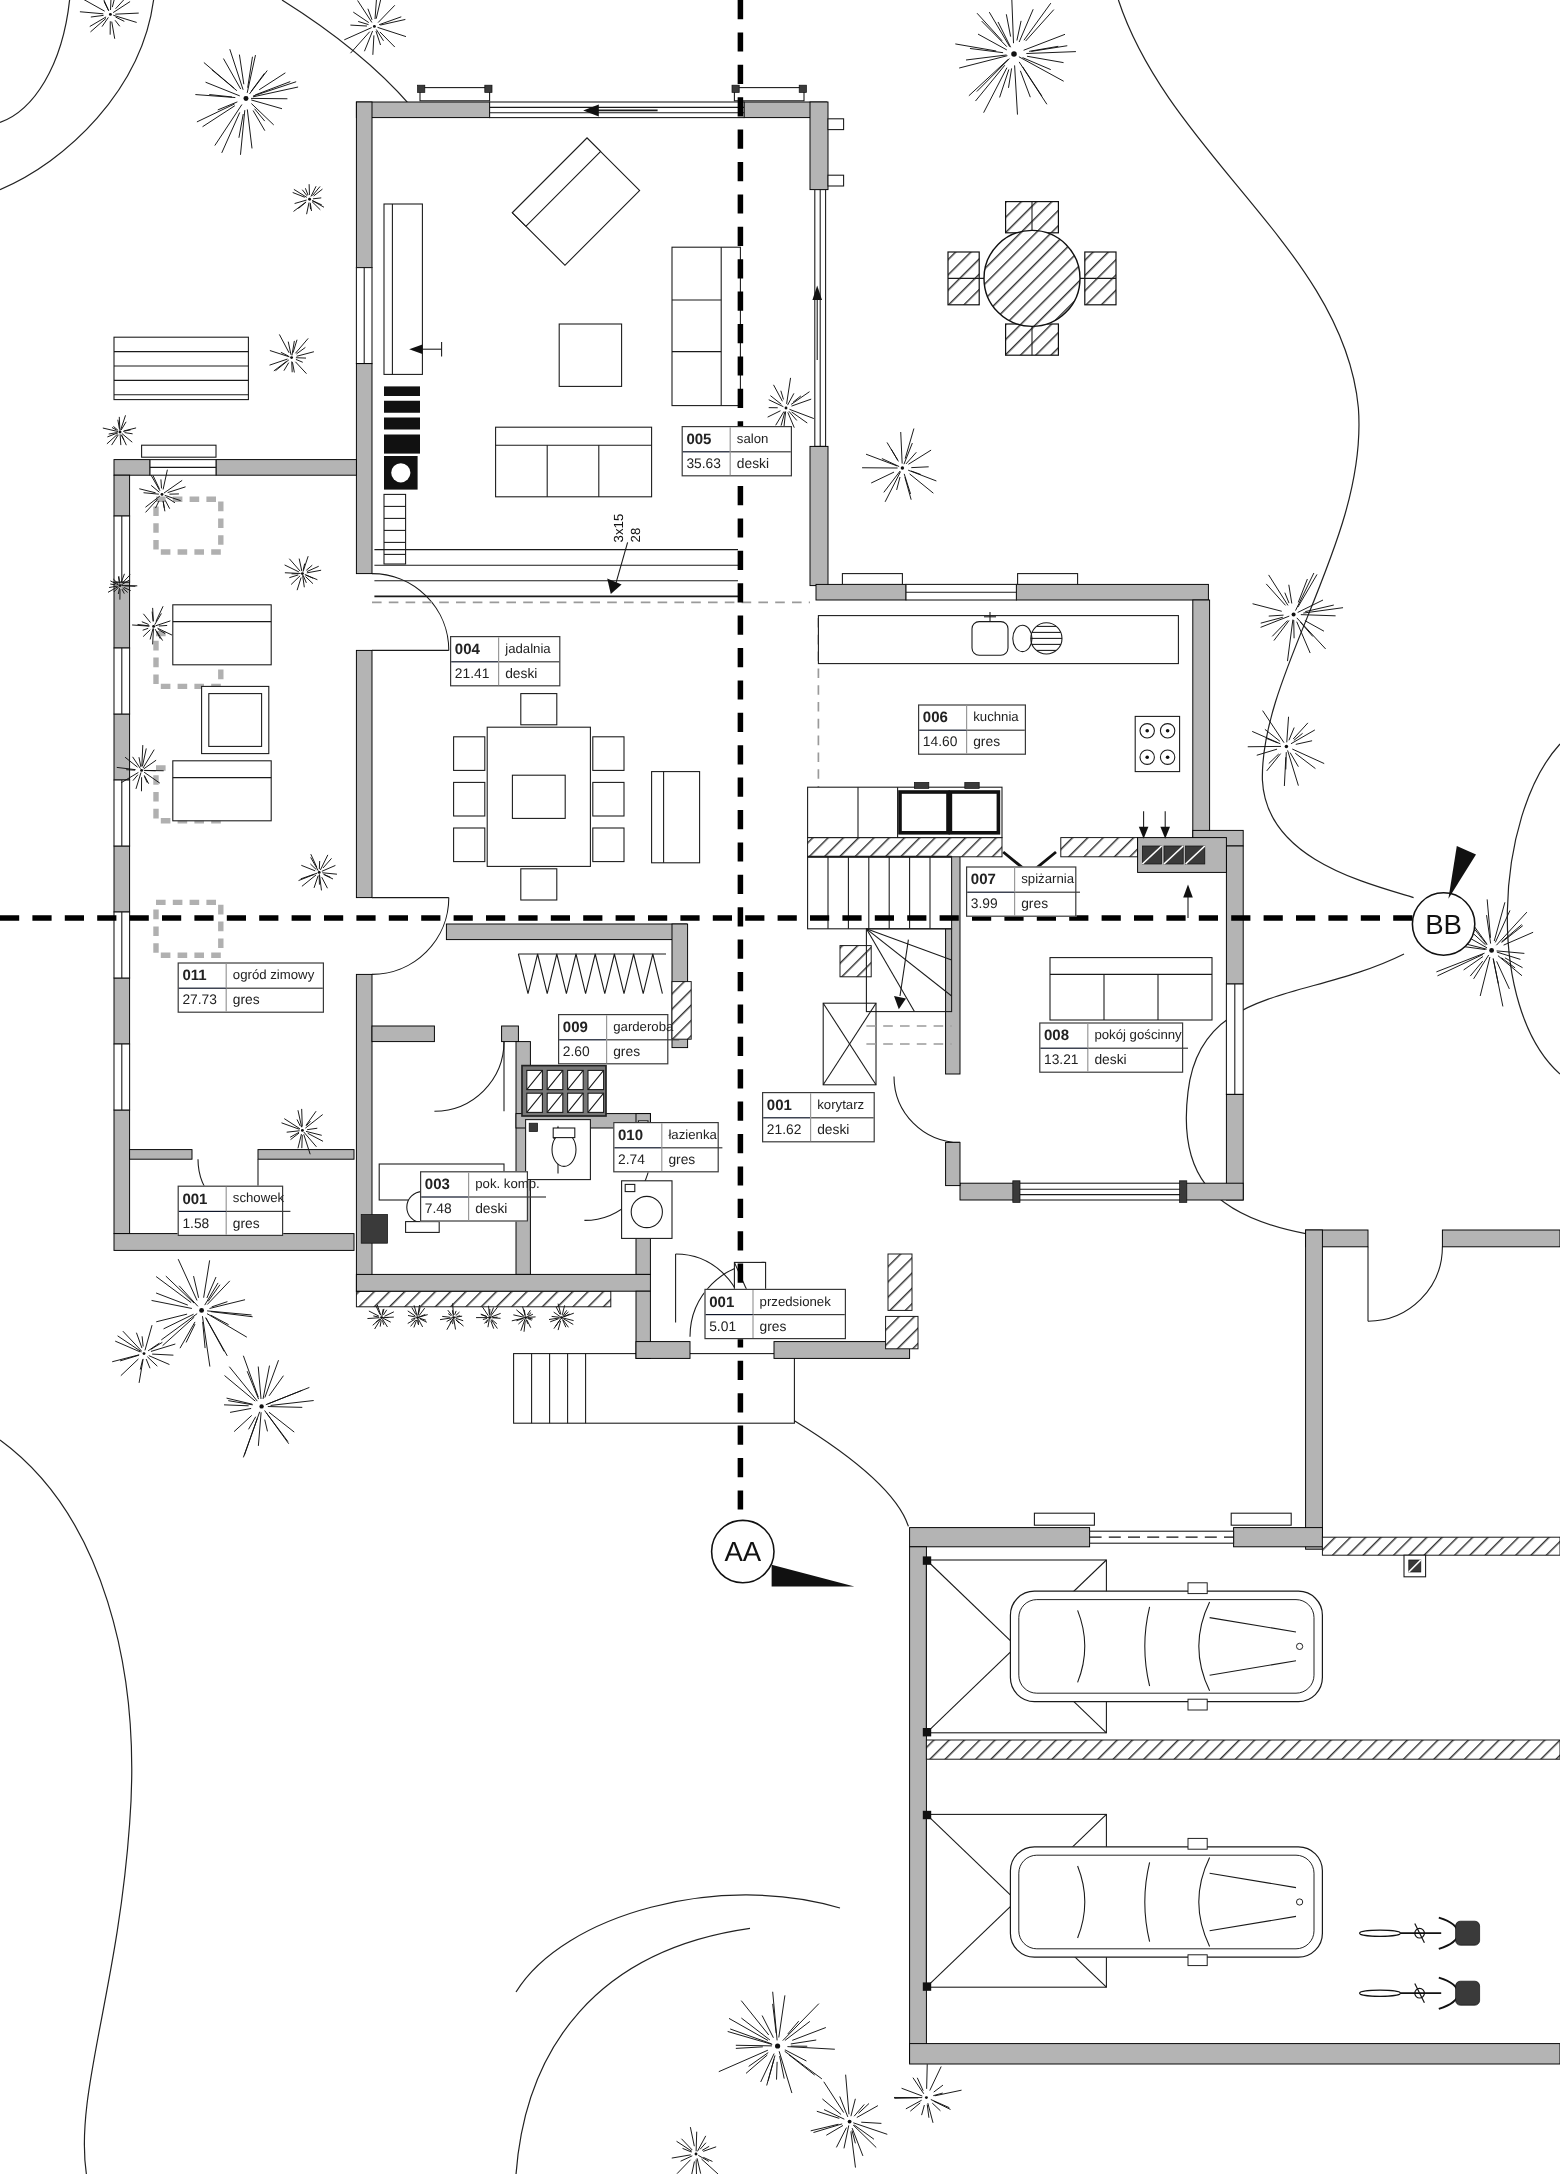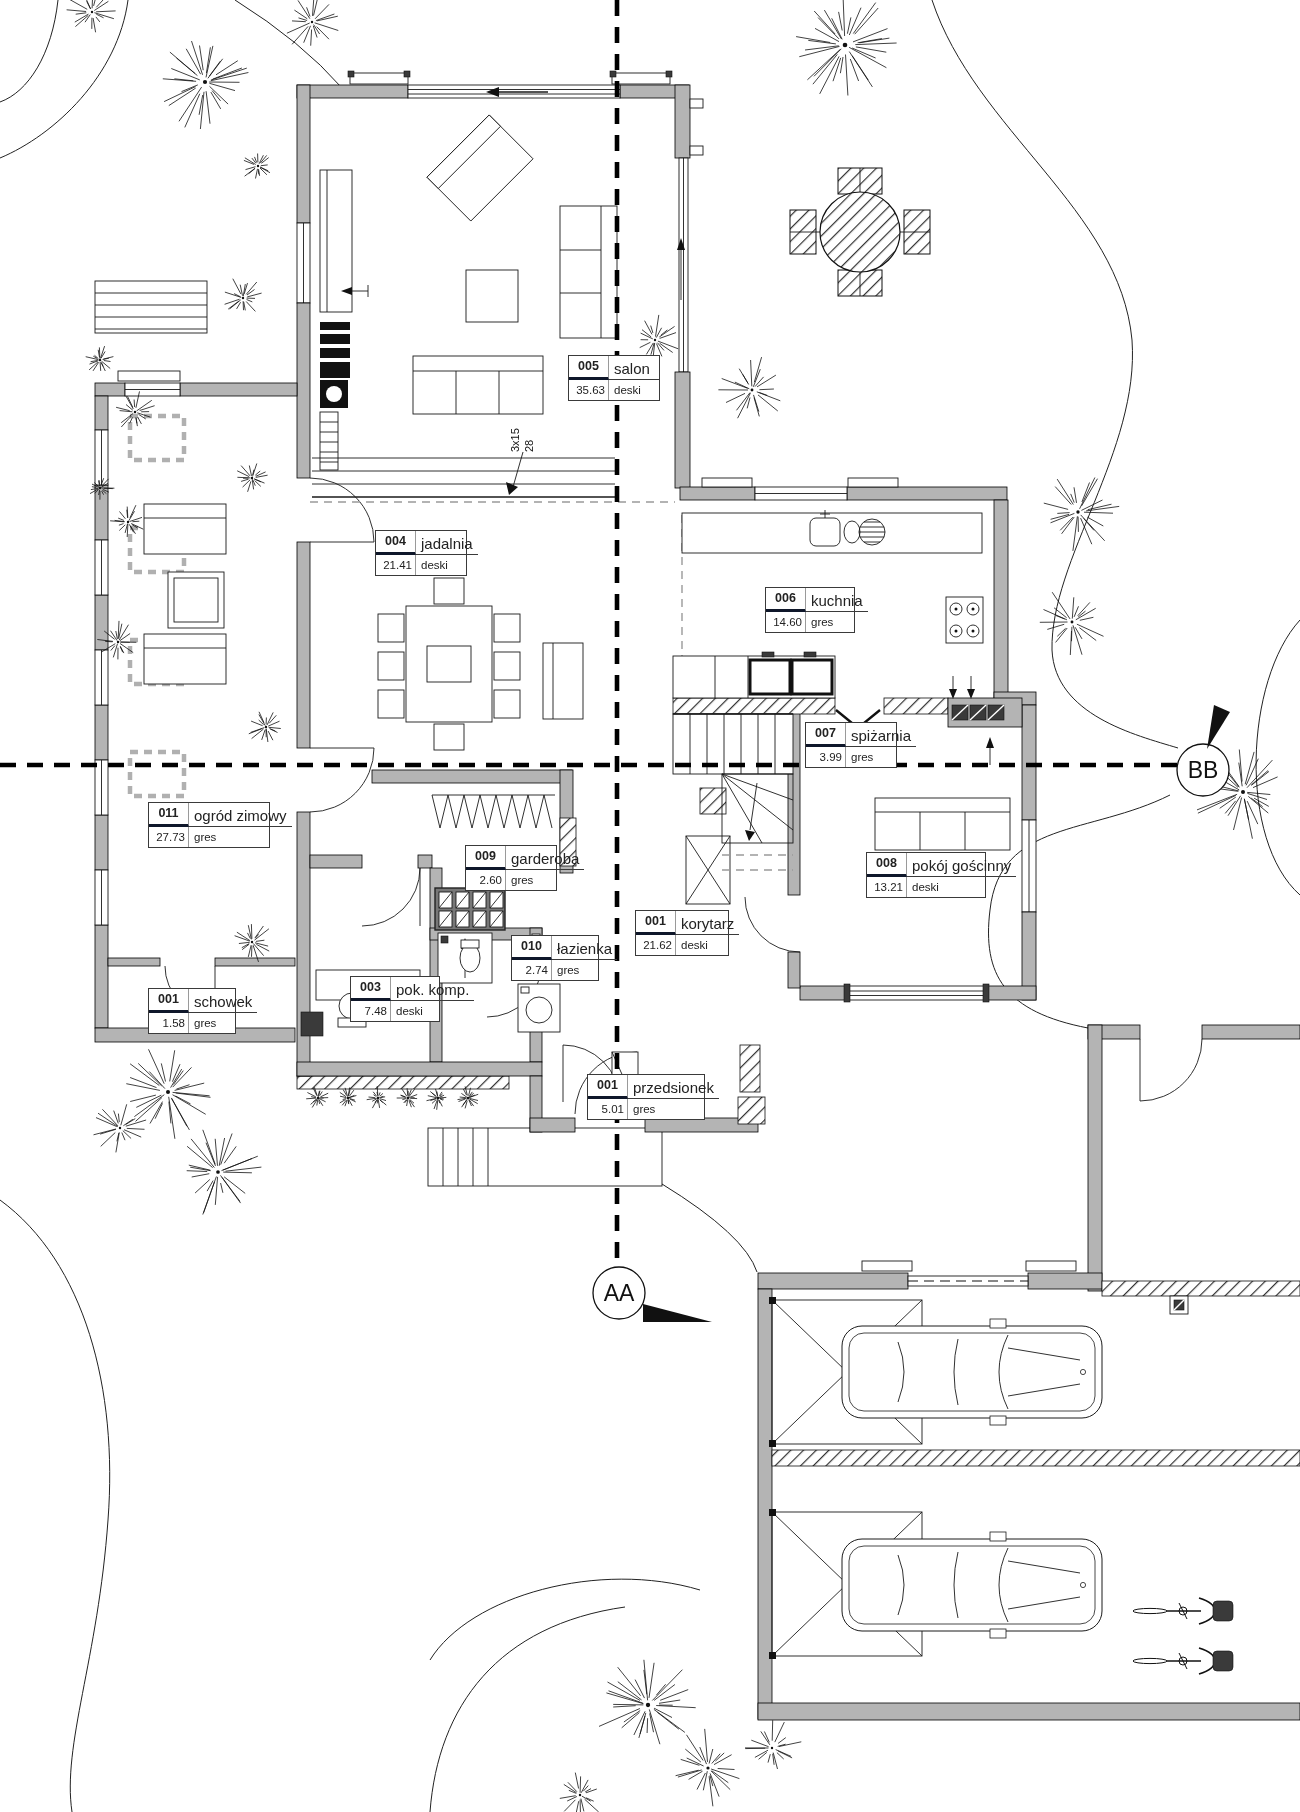--- a/index.html
+++ b/index.html
@@ -15,24 +15,24 @@
   .dark{fill:#3a3a3a;stroke:#111;stroke-width:.6;}
   .dashgray{fill:none;stroke:#9a9a9a;stroke-width:1.4;stroke-dasharray:8 6;}
   .skylight{fill:none;stroke:#b0b0b0;stroke-width:4.5;stroke-dasharray:8 6;}
   .sect{fill:none;stroke:#000;stroke-width:4.6;stroke-dasharray:16 11;}
   .site{fill:none;stroke:#222;stroke-width:1;}
   .tree line{stroke:#111;stroke-width:.8;}
   .arr{fill:#111;stroke:none;}
   
   .room-label{position:absolute;display:grid;grid-template-columns:40px 1fr;
       background:#fff;border:1.3px solid #3a3a3a;line-height:1;z-index:5;}
-  .rl-num{font-weight:bold;font-size:12.5px;padding:4px 3px 3px;text-align:center;
-      border-right:1px solid #9a9a9a;border-bottom:3px solid #0f172a;white-space:nowrap;}
-  .rl-name{font-size:15px;padding:5px 5px 3px;border-bottom:1px solid #3a3a3a;white-space:nowrap;}
-  .rl-area{font-size:11.5px;padding:5px 3px 3px;text-align:right;border-right:1px solid #9a9a9a;white-space:nowrap;}
+  .rl-num{font-weight:bold;font-size:12.5px;padding:4px 3px 3px;
+      border-right:1px solid #9a9a9a;border-bottom:1px solid #0f172a;white-space:nowrap;}
+  .rl-name{font-size:11px;padding:5px 5px 3px;border-bottom:1px solid #3a3a3a;white-space:nowrap;}
+  .rl-area{font-size:11.5px;padding:5px 3px 3px;text-align:left;border-right:1px solid #9a9a9a;white-space:nowrap;}
   .rl-floor{font-size:11.5px;padding:5px 5px 3px;white-space:nowrap;}
 </style>
 </head>
 <body>
 
 <div class="plan">
 <svg width="1300" height="1812" viewBox="0 0 1300 1812">
   <defs>
     <pattern id="hatchP" width="9" height="9" patternUnits="userSpaceOnUse" patternTransform="rotate(45)">
       <rect width="9" height="9" fill="#fff"></rect>

